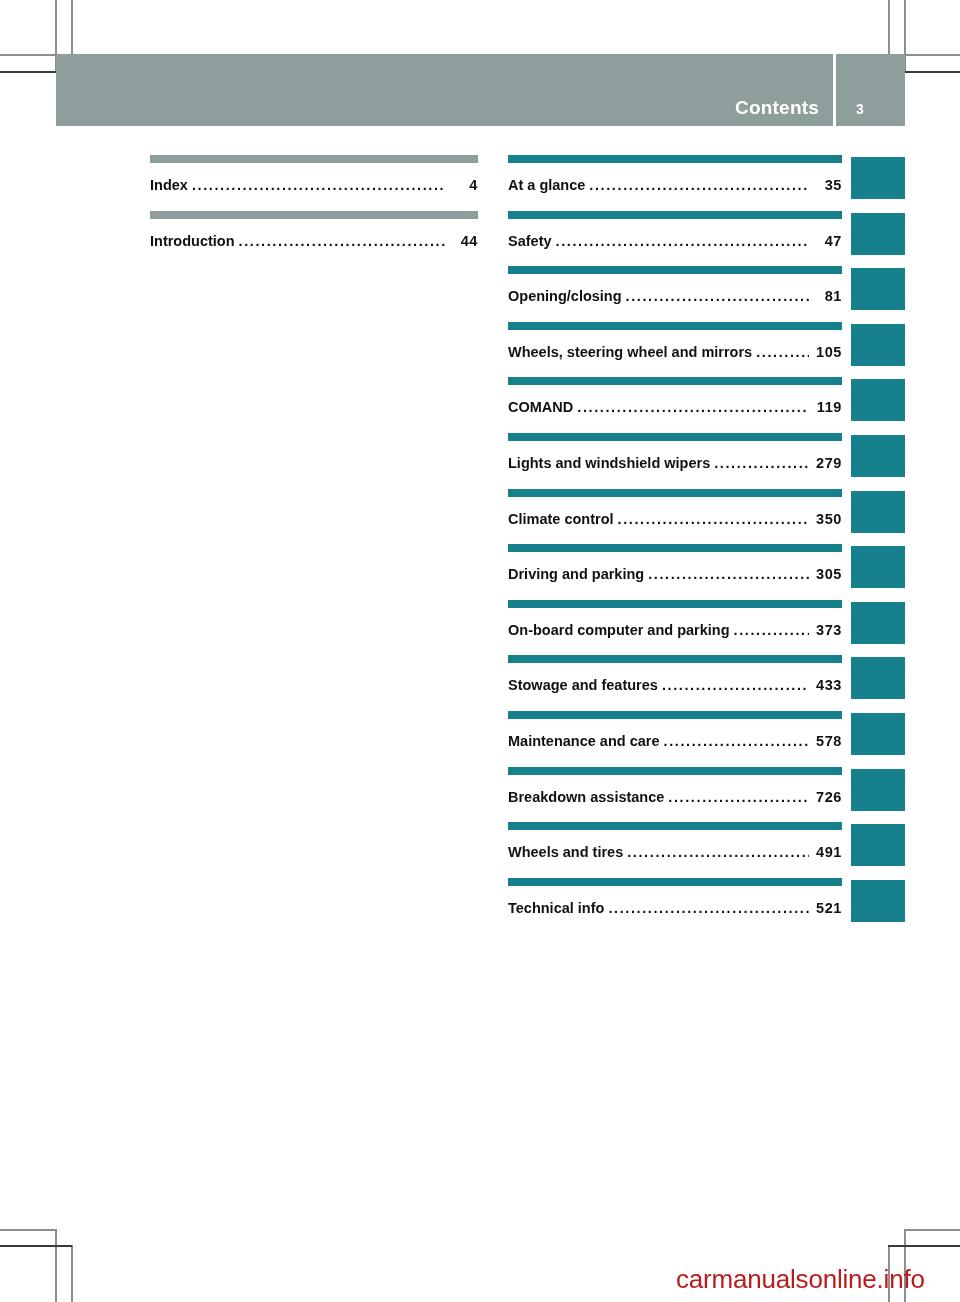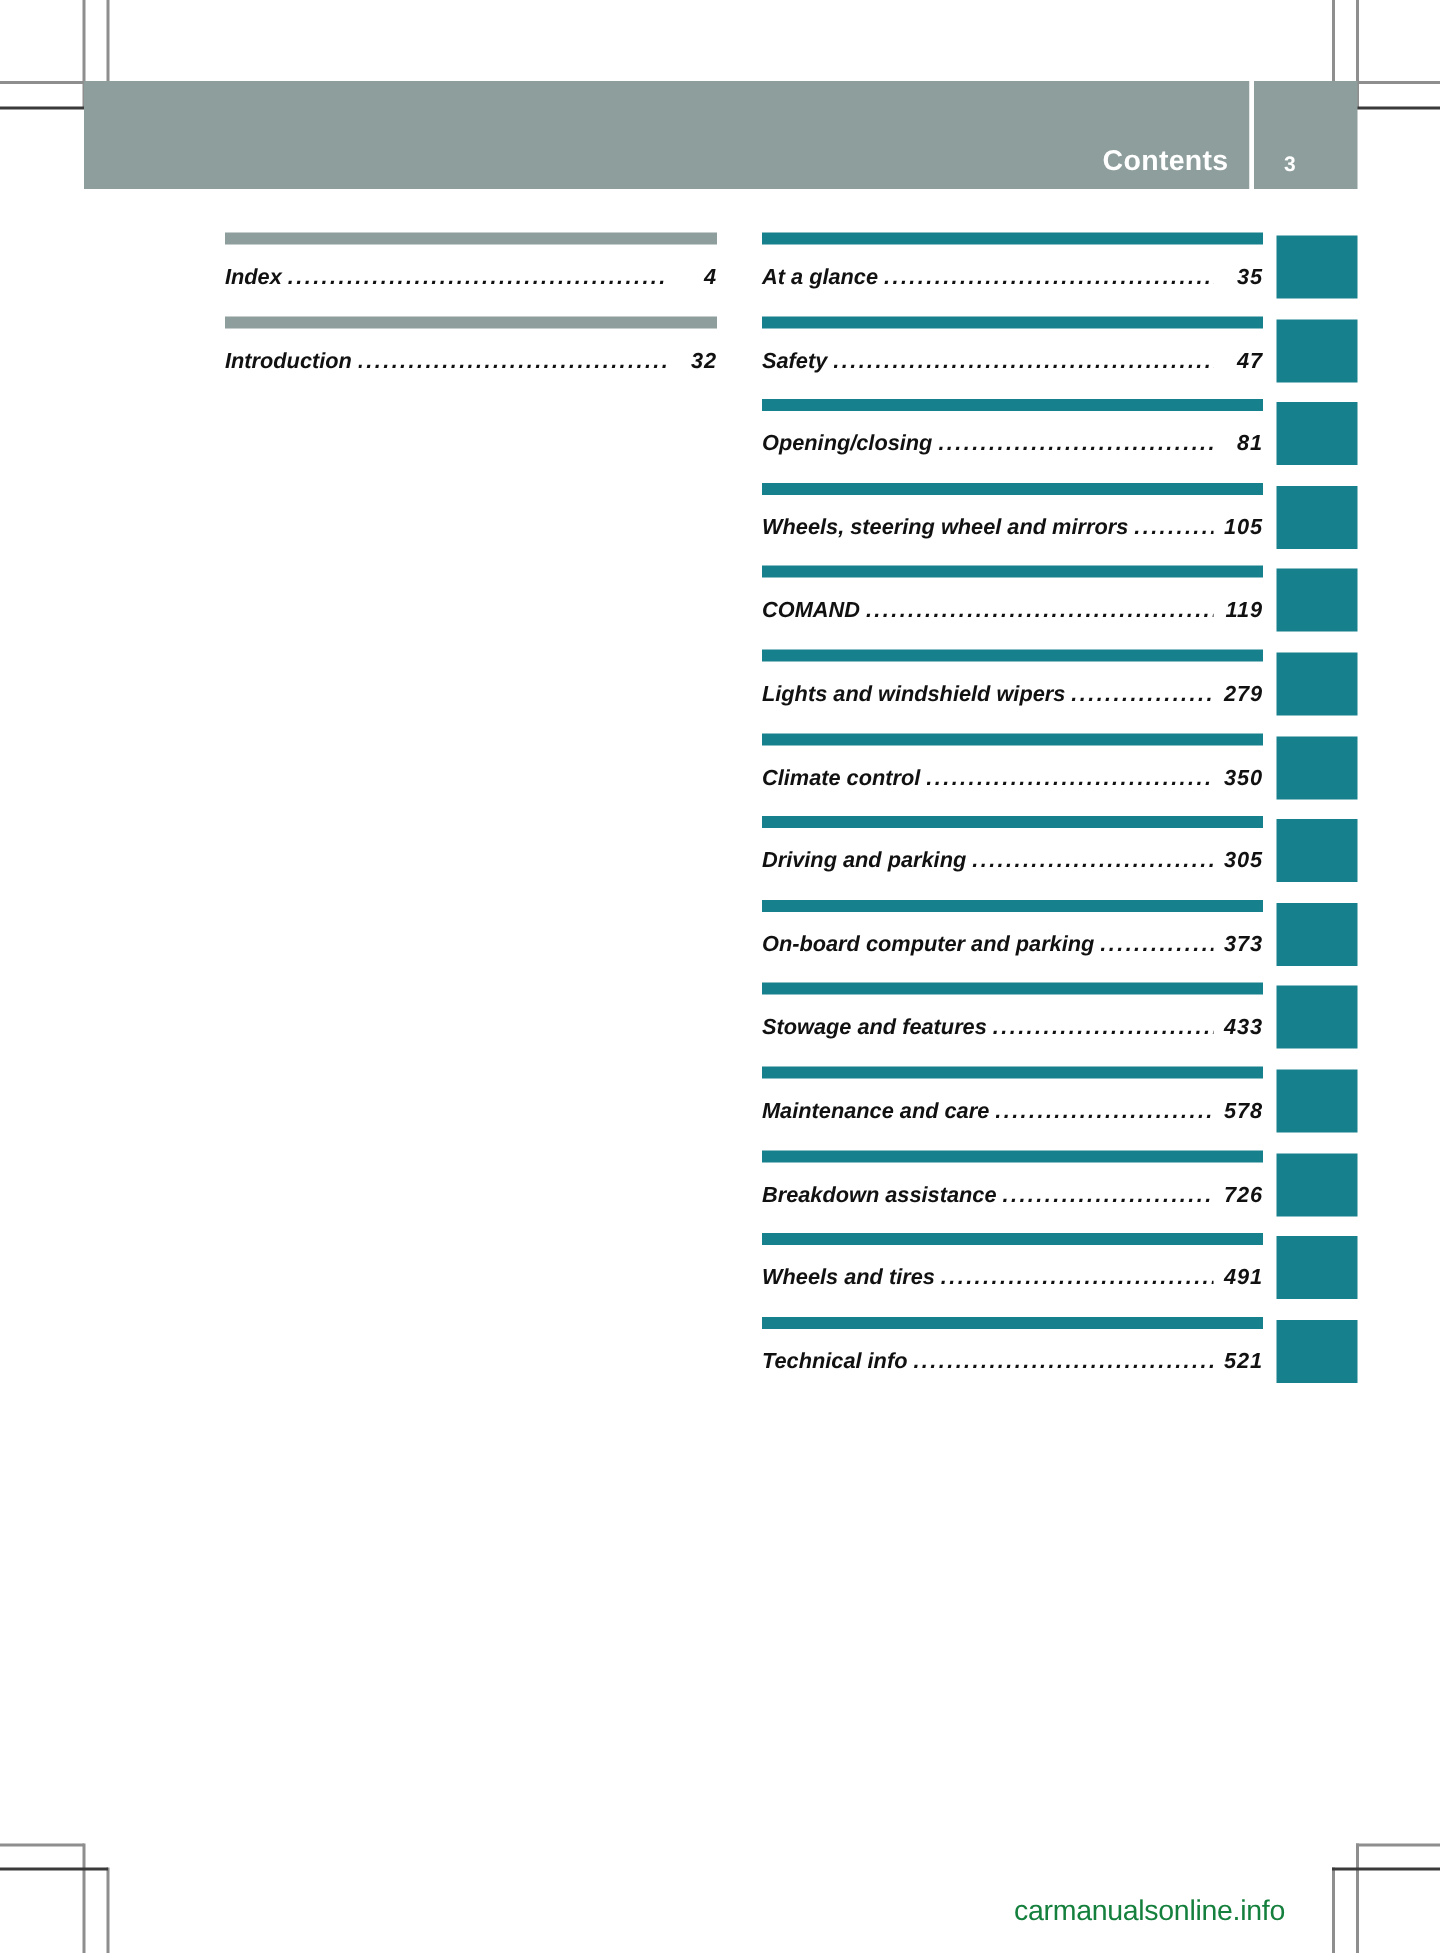--- a/index.html
+++ b/index.html
@@ -61,21 +61,21 @@
     padding-left: 20px;
   }
   .header-pageno {
     color: #ffffff;
     font-size: 14px;
     font-weight: bold;
     line-height: 1;
   }
 
   
-  .col { position: absolute; font-style: italic; }
+  .col { position: absolute; }
   .col-left  { left: 150px; top: 155px; width: 328px; }
   .col-right { left: 508px; top: 155px; width: 334px; }
 
   .entry { position: relative; height: 55.6px; }
   .entry-bar {
     height: 8px;
     width: 100%;
   }
   .bar-gray { background: #8d9e9c; }
   .bar-teal { background: #16808c; }
@@ -116,22 +116,22 @@
   .tab {
     width: 54px; height: 42px;
     background: #16808c;
     margin-bottom: 13.6px;
   }
 
   
   .watermark {
     position: absolute;
     left: 676px; top: 1264px;
-    font-size: 19px;
-    color: #15803d;
+    font-size: 26px;
+    color: #b91c1c;
     letter-spacing: -0.2px;
     white-space: nowrap;
   }
 </style>
 </head>
 <body>
 
 <div id="page">
 
   <div class="crop light" style="left:55px; top:0; width:1.5px; height:72px;"></div>
@@ -171,21 +171,21 @@
           <span class="entry-label">Index</span>
           <span class="entry-dots">.........................................................</span>
           <span class="entry-page">4</span>
         </div>
       </div>
       <div class="entry">
         <div class="entry-bar bar-gray"></div>
         <div class="entry-line">
           <span class="entry-label">Introduction</span>
           <span class="entry-dots">.........................................................</span>
-          <span class="entry-page">32</span>
+          <span class="entry-page">44</span>
         </div>
       </div>
     </div>
 
   <div class="col col-right" id="right-col">
       <div class="entry">
         <div class="entry-bar bar-teal"></div>
         <div class="entry-line">
           <span class="entry-label">At a glance</span>
           <span class="entry-dots">.........................................................</span>

